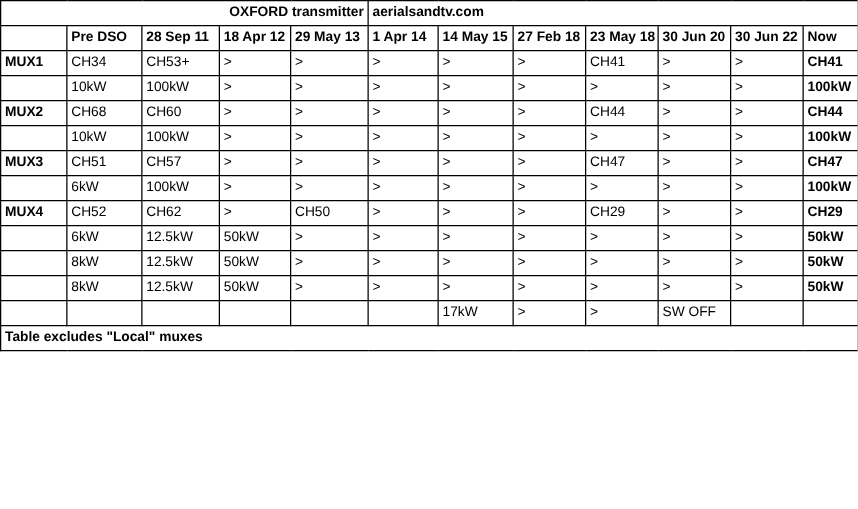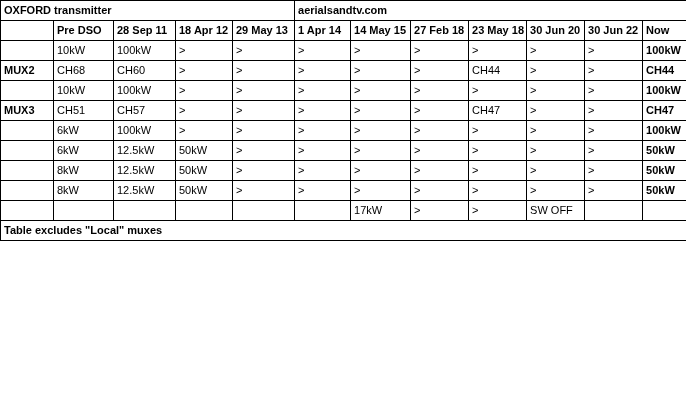--- a/index.html
+++ b/index.html
@@ -26,21 +26,21 @@
     height: 19px;
     line-height: 19px;
     font-size: 11px;
     white-space: nowrap;
     overflow: hidden;
   }
   .titlebar td {
     border: 1px solid #000000;
     font-weight: bold;
   }
-  .title-left { text-align: left; font-weight: bold; }
+  .title-left { text-align: right; font-weight: bold; }
   .title-right { font-weight: bold; }
   .hdr td {
     text-align: left;
     font-weight: bold;
   }
   .muxname { font-weight: bold; text-align: left; }
   .l { text-align: left; }
   .bold { font-weight: bold; }
   .footer td {
     border: none;
@@ -85,20 +85,34 @@
     <td>1 Apr 14</td>
     <td>14 May 15</td>
     <td>27 Feb 18</td>
     <td>23 May 18</td>
     <td>30 Jun 20</td>
     <td>30 Jun 22</td>
     <td>Now</td>
   </tr>
 
   <tr>
+    <td class="muxname">MUX1</td>
+    <td class="l">CH34</td>
+    <td class="l">CH53+</td>
+    <td class="l">&gt;</td>
+    <td class="l">&gt;</td>
+    <td class="l">&gt;</td>
+    <td class="l">&gt;</td>
+    <td class="l">&gt;</td>
+    <td class="l">CH41</td>
+    <td class="l">&gt;</td>
+    <td class="l">&gt;</td>
+    <td class="l bold">CH41</td>
+  </tr>
+  <tr>
     <td class="muxname"></td>
     <td class="l">10kW</td>
     <td class="l">100kW</td>
     <td class="l">&gt;</td>
     <td class="l">&gt;</td>
     <td class="l">&gt;</td>
     <td class="l">&gt;</td>
     <td class="l">&gt;</td>
     <td class="l">&gt;</td>
     <td class="l">&gt;</td>
@@ -158,20 +172,34 @@
     <td class="l">&gt;</td>
     <td class="l">&gt;</td>
     <td class="l">&gt;</td>
     <td class="l">&gt;</td>
     <td class="l">&gt;</td>
     <td class="l">&gt;</td>
     <td class="l bold">100kW</td>
   </tr>
 
   <tr>
+    <td class="muxname">MUX4</td>
+    <td class="l">CH52</td>
+    <td class="l">CH62</td>
+    <td class="l">&gt;</td>
+    <td class="l">CH50</td>
+    <td class="l">&gt;</td>
+    <td class="l">&gt;</td>
+    <td class="l">&gt;</td>
+    <td class="l">CH29</td>
+    <td class="l">&gt;</td>
+    <td class="l">&gt;</td>
+    <td class="l bold">CH29</td>
+  </tr>
+  <tr>
     <td class="muxname"></td>
     <td class="l">6kW</td>
     <td class="l">12.5kW</td>
     <td class="l">50kW</td>
     <td class="l">&gt;</td>
     <td class="l">&gt;</td>
     <td class="l">&gt;</td>
     <td class="l">&gt;</td>
     <td class="l">&gt;</td>
     <td class="l">&gt;</td>

